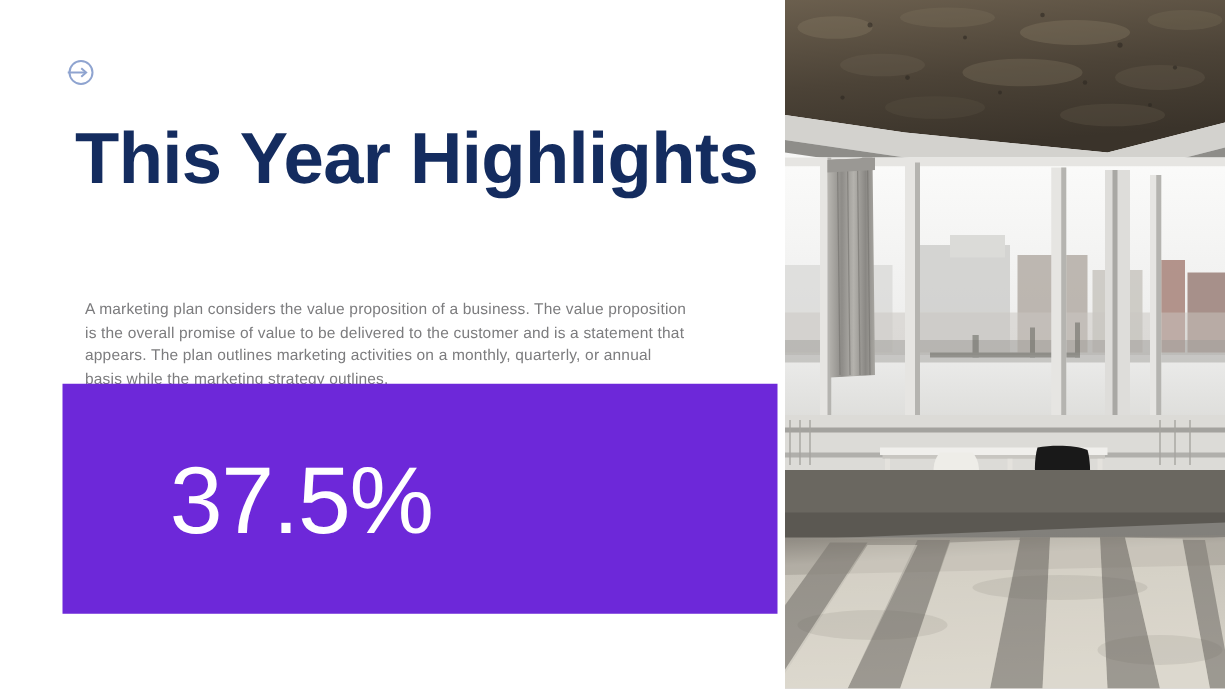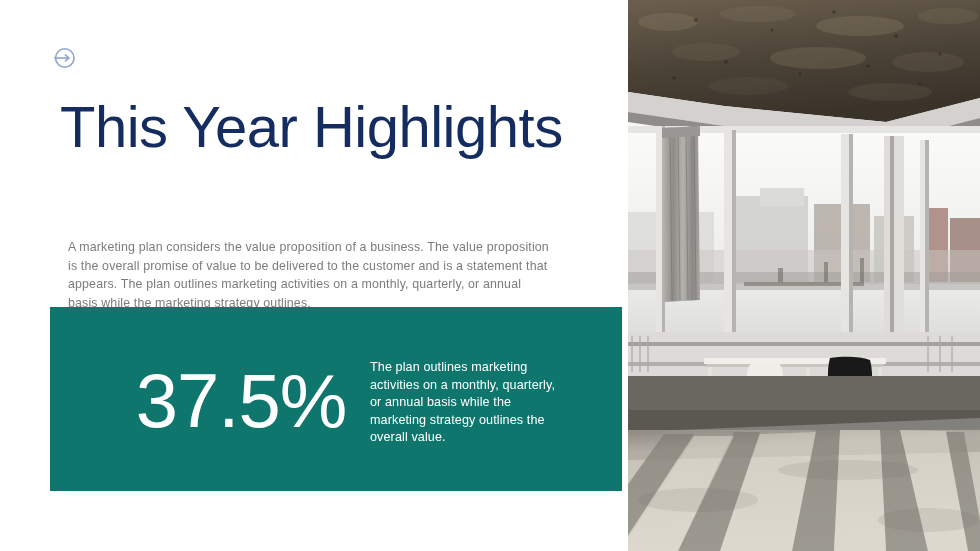--- a/index.html
+++ b/index.html
@@ -44,21 +44,21 @@
   .arrow-icon svg { display: block; }
 
   
   .slide-title {
     position: absolute;
     left: 60px;
     top: 96px;
     width: 540px;
     font-size: 58px;
     line-height: 62px;
-    font-weight: normal;
+    font-weight: bold;
     letter-spacing: -0.5px;
     color: #142C5F;
     white-space: nowrap;
   }
 
   
   .body-text {
     position: absolute;
     left: 68px;
     top: 196px;
@@ -70,21 +70,21 @@
     margin-top: 42px;
   }
 
   
   .stat-band {
     position: absolute;
     left: 50px;
     top: 307px;
     width: 572px;
     height: 184px;
-    background: #0f766e;
+    background: #6d28d9;
   }
   .stat-number {
     position: absolute;
     left: 68px;
     top: 52px;
     width: 246px;
     text-align: center;
     font-size: 76px;
     line-height: 84px;
     color: #ffffff;
@@ -128,21 +128,20 @@
         <polyline points="14.0,9.6 17.9,13 14.0,16.4" fill="none" stroke="#8fa4d0" stroke-width="1.6" stroke-linejoin="miter" stroke-linecap="butt"></polyline>
       </svg>
     </div>
 
     <div class="slide-title">This Year Highlights</div>
 
     <div class="body-text">A marketing plan considers the value proposition of a business. The value proposition is the overall promise of value to be delivered to the customer and is a statement that appears. The plan outlines marketing activities on a monthly, quarterly, or annual basis while the marketing strategy outlines.</div>
 
     <div class="stat-band">
       <div class="stat-number">37.5%</div>
-      <div class="stat-caption">The plan outlines marketing activities on a monthly, quarterly, or annual basis while the marketing strategy outlines the overall value.</div>
     </div>
 
   </div>
 
   <div class="photo">
     <svg width="352" height="551" viewBox="0 0 352 551" aria-hidden="true">
       <defs>
         <linearGradient id="ceil" x1="0" y1="0" x2="0.25" y2="1">
           <stop offset="0" stop-color="#6b5f4e"></stop>
           <stop offset="0.55" stop-color="#4c4337"></stop>

